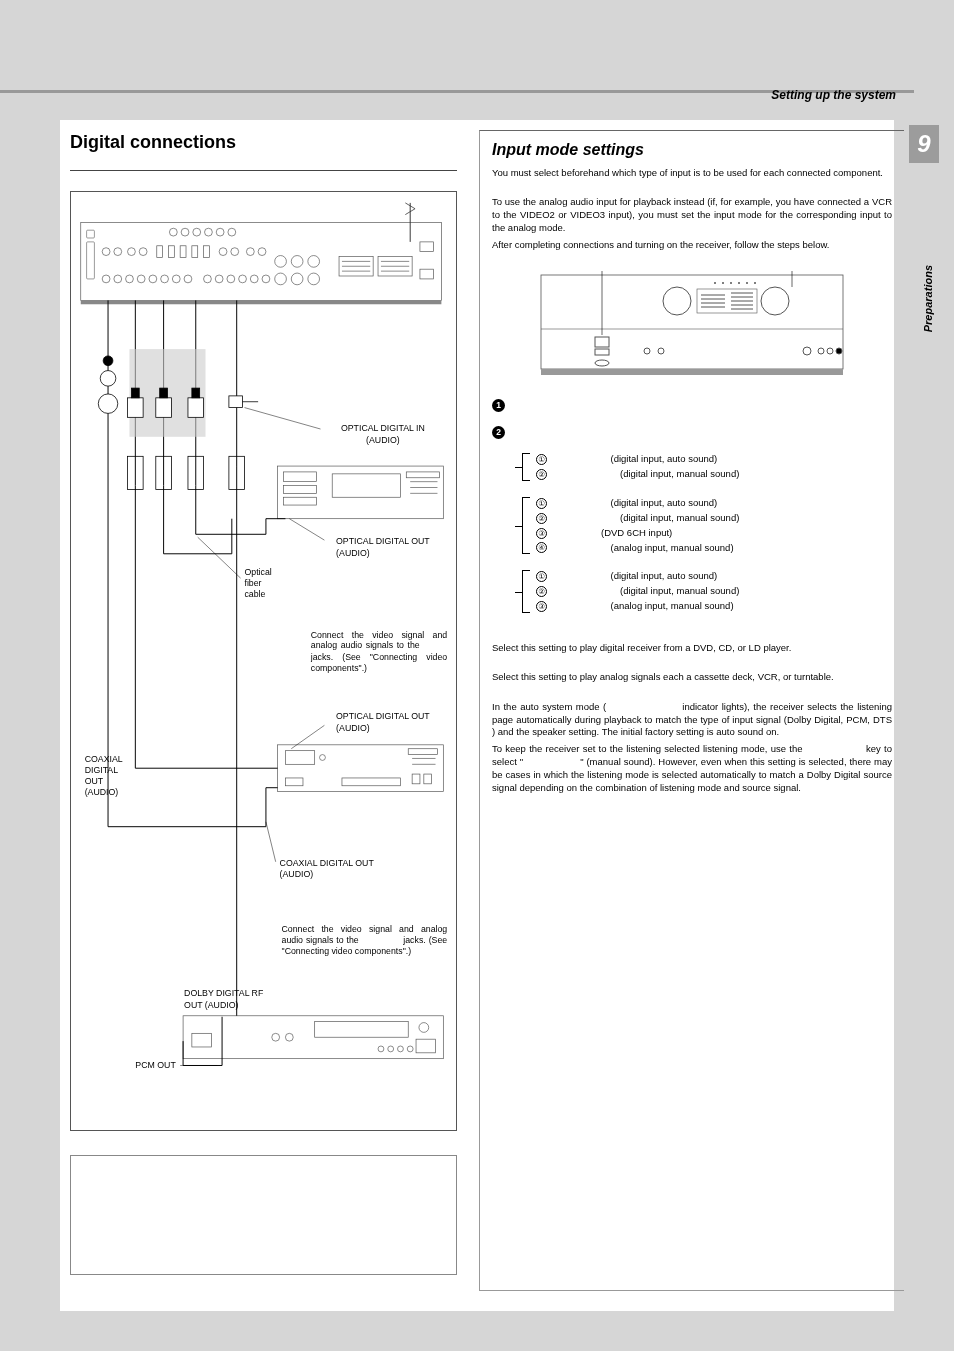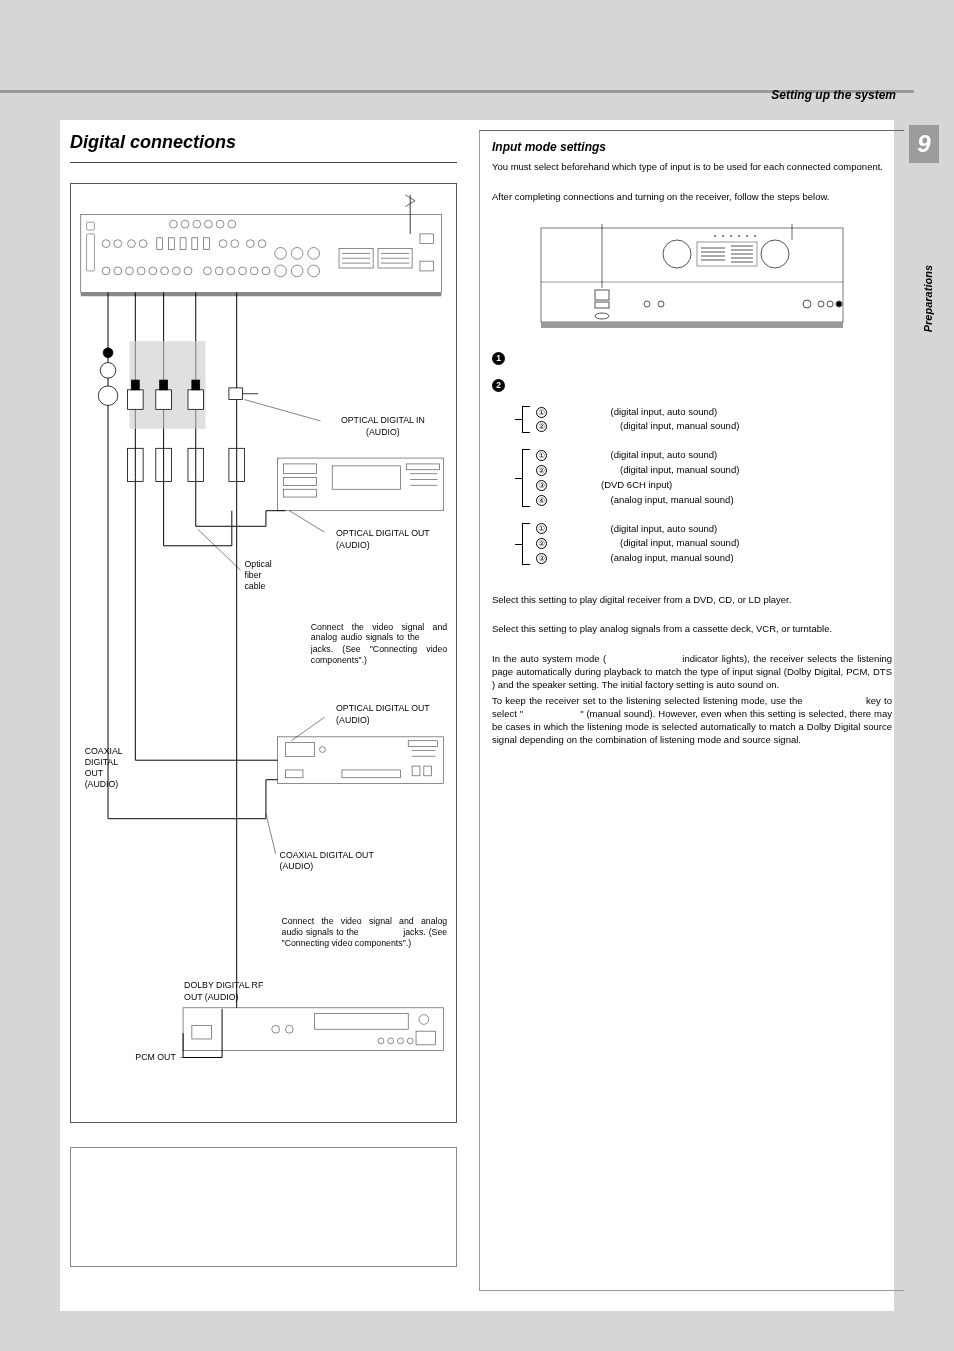--- a/index.html
+++ b/index.html
@@ -5,24 +5,24 @@
 * { margin: 0; padding: 0; box-sizing: border-box; }
 body { font-family: Arial, Helvetica, sans-serif; font-size: 9.5px; line-height: 1.35; background: #fff; }
 .page { width: 954px; height: 1351px; margin: 0 auto; position: relative; background: #d6d6d6; }
 .header-bar { position: absolute; top: 90px; left: 0; right: 40px; height: 3px; background: #999; }
 .section-label { position: absolute; top: 87px; right: 58px; font-weight: bold; font-style: italic; font-size: 12px; }
 .page-num { position: absolute; top: 125px; right: 15px; width: 30px; height: 38px; background: #9c9c9c; color: #fff; font-size: 24px; font-weight: bold; font-style: italic; text-align: center; line-height: 38px; }
 .side-tab { position: absolute; top: 265px; right: 18px; writing-mode: vertical-rl; transform: rotate(180deg); font-weight: bold; font-style: italic; font-size: 11px; }
 .content { position: absolute; top: 120px; left: 60px; right: 60px; bottom: 40px; background: #fff; display: flex; gap: 14px; padding: 10px 0 20px 10px; }
 .col-left { flex: 0 0 395px; padding-right: 8px; }
 .col-right { flex: 1; border: 1px solid #999; border-top: 1px solid #666; border-right: none; padding: 8px 12px 12px 12px; margin-right: -10px; }
-.title { font-size: 18px; font-weight: bold; font-style: italic; border-bottom: 1px solid #444; padding-bottom: 8px; margin-bottom: 12px; }
+.title { font-size: 18px; font-weight: bold; border-bottom: 1px solid #444; padding-bottom: 16px; margin-bottom: 12px; }
 .para { text-align: justify; margin-bottom: 4px; }
 .indent { padding-left: 12px; padding-right: 4px; }
-.sub-title { font-weight: bold; font-style: italic; font-size: 12px; margin-bottom: 6px; }
+.sub-title { font-weight: bold; font-style: italic; font-size: 16px; margin-bottom: 6px; }
 .diagram { width: 100%; margin-top: 20px; border: 0.5px solid #555; position: relative; }
 .diagram-svg { display: block; }
 .receiver-img { width: 310px; margin: 20px auto 20px auto; display: block; }
 .step-num { display: inline-block; width: 13px; height: 13px; border-radius: 50%; background: #000; color: #fff; font-size: 8.5px; text-align: center; line-height: 13px; font-weight: bold; vertical-align: top; margin-right: 4px; }
 .circ-num { display: inline-block; width: 11px; height: 11px; border-radius: 50%; border: 0.6px solid #000; font-size: 7.5px; text-align: center; line-height: 10px; vertical-align: middle; }
 .step-block { margin: 14px 0; }
 .opt-group { display: flex; align-items: center; margin: 12px 0 16px 30px; gap: 6px; }
 .bracket { border-left: 1px solid #000; border-top: 1px solid #000; border-bottom: 1px solid #000; width: 8px; align-self: stretch; position: relative; }
 .bracket::before { content: ''; position: absolute; left: -8px; top: 50%; width: 8px; border-top: 1px solid #000; }
 .opt-lines { display: flex; flex-direction: column; gap: 2px; }
@@ -233,20 +233,21 @@
         <line x1="112" y1="885" x2="150" y2="885" stroke="#000" stroke-width="0.5"></line>
       </svg>
 
       <div class="notes"></div>
     </div>
 
     <div class="col-right">
       <div class="sub-title">Input mode settings</div>
       <p class="para">You must select beforehand which type of input is to be used for each connected component.</p>
       <br>
+      <p class="para">To use the analog audio input for playback instead (if, for example, you have connected a VCR to the VIDEO2 or VIDEO3 input), you must set the input mode for the corresponding input to the analog mode.</p>
       <p class="para">After completing connections and turning on the receiver, follow the steps below.</p>
 
       
       <svg class="receiver-img" width="310" height="108" viewBox="0 0 310 108">
         <rect x="4" y="4" width="302" height="94" fill="#fff" stroke="#555" stroke-width="0.8"></rect>
         <rect x="4" y="98" width="302" height="6" fill="#999"></rect>
         <line x1="4" y1="58" x2="306" y2="58" stroke="#555" stroke-width="0.6"></line>
 
         <rect x="160" y="18" width="60" height="24" fill="none" stroke="#555" stroke-width="0.6"></rect>
         <line x1="164" y1="24" x2="188" y2="24" stroke="#555"></line>
@@ -346,21 +347,21 @@
               <span class="circ-num">③</span>
               <span>     </span>
               <span>(analog input, manual sound)</span>
             </div>
         </div>
       </div>
 
       <br>
       <p class="para">Select this setting to play digital receiver from a DVD, CD, or LD player.</p>
       <br>
-      <p class="para">Select this setting to play analog signals from a cassette deck, VCR, or turntable.</p>
+      <p class="para">Select this setting to play analog signals each a cassette deck, VCR, or turntable.</p>
       <br>
       <p class="para">
         <span>In the auto system mode (</span>        <span>indicator lights), the receiver selects the listening page automatically during playback to match the type of input signal (Dolby Digital, PCM, DTS ) and the speaker setting. The initial factory setting is auto sound on.</span>
       </p>
       <p class="para">
         <span>To keep the receiver set to the listening selected listening mode, use the</span>        <span>key to select "</span>      <span>" (manual sound). However, even when this setting is selected, there may be cases in which the listening mode is selected automatically to match a Dolby Digital source signal depending on the combination of listening mode and source signal.</span>
       </p>
     </div>
   </div>
 </div>

